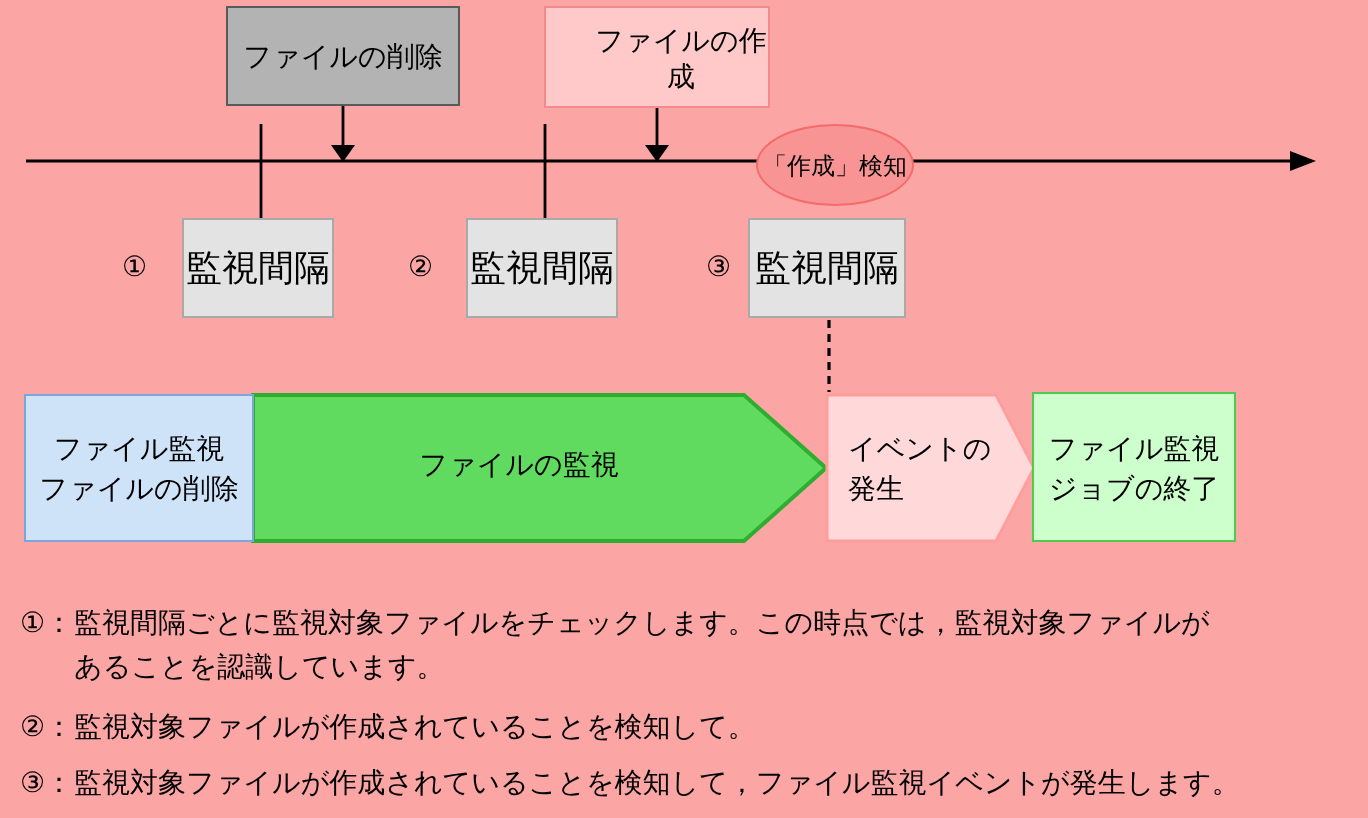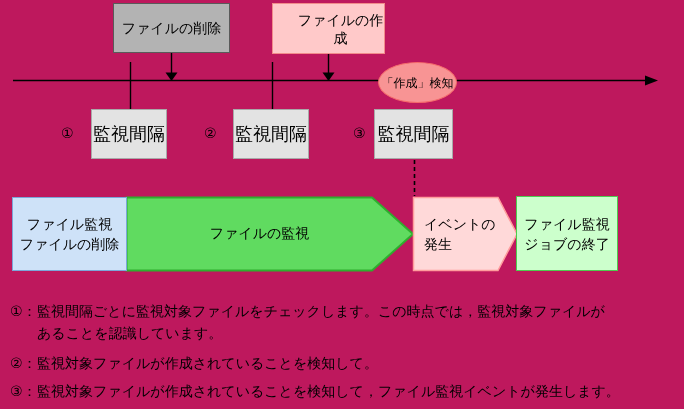--- a/index.html
+++ b/index.html
@@ -1,17 +1,17 @@
 <!DOCTYPE html>
 <html><head>
 <meta charset="utf-8">
 <style>
   html,body{margin:0;padding:0;background:#ffffff;}
   body{font-family:"Liberation Sans","DejaVu Sans",sans-serif;color:#000;}
-  .stage{position:relative;width:684px;height:409px;background:#be185d;overflow:hidden;}
+  .stage{position:relative;width:684px;height:409px;background:#fca5a5;overflow:hidden;}
   .stage *{box-sizing:border-box;}
   svg.connectors{position:absolute;left:0;top:0;width:684px;height:409px;}
 
   .box{position:absolute;display:flex;align-items:center;justify-content:center;
        text-align:center;font-size:14px;line-height:18px;}
   .delete-box{left:113px;top:3px;width:117px;height:50px;
        background:#b3b3b3;border:1px solid #5a5a5a;}
   .create-box{left:272px;top:3px;width:113px;height:51px;
        background:#ffc9c9;border:1px solid #f28b8b;padding-left:24px;}
   .interval-box{top:109px;height:50px;background:#e3e3e3;border:1px solid #a9a9a9;

